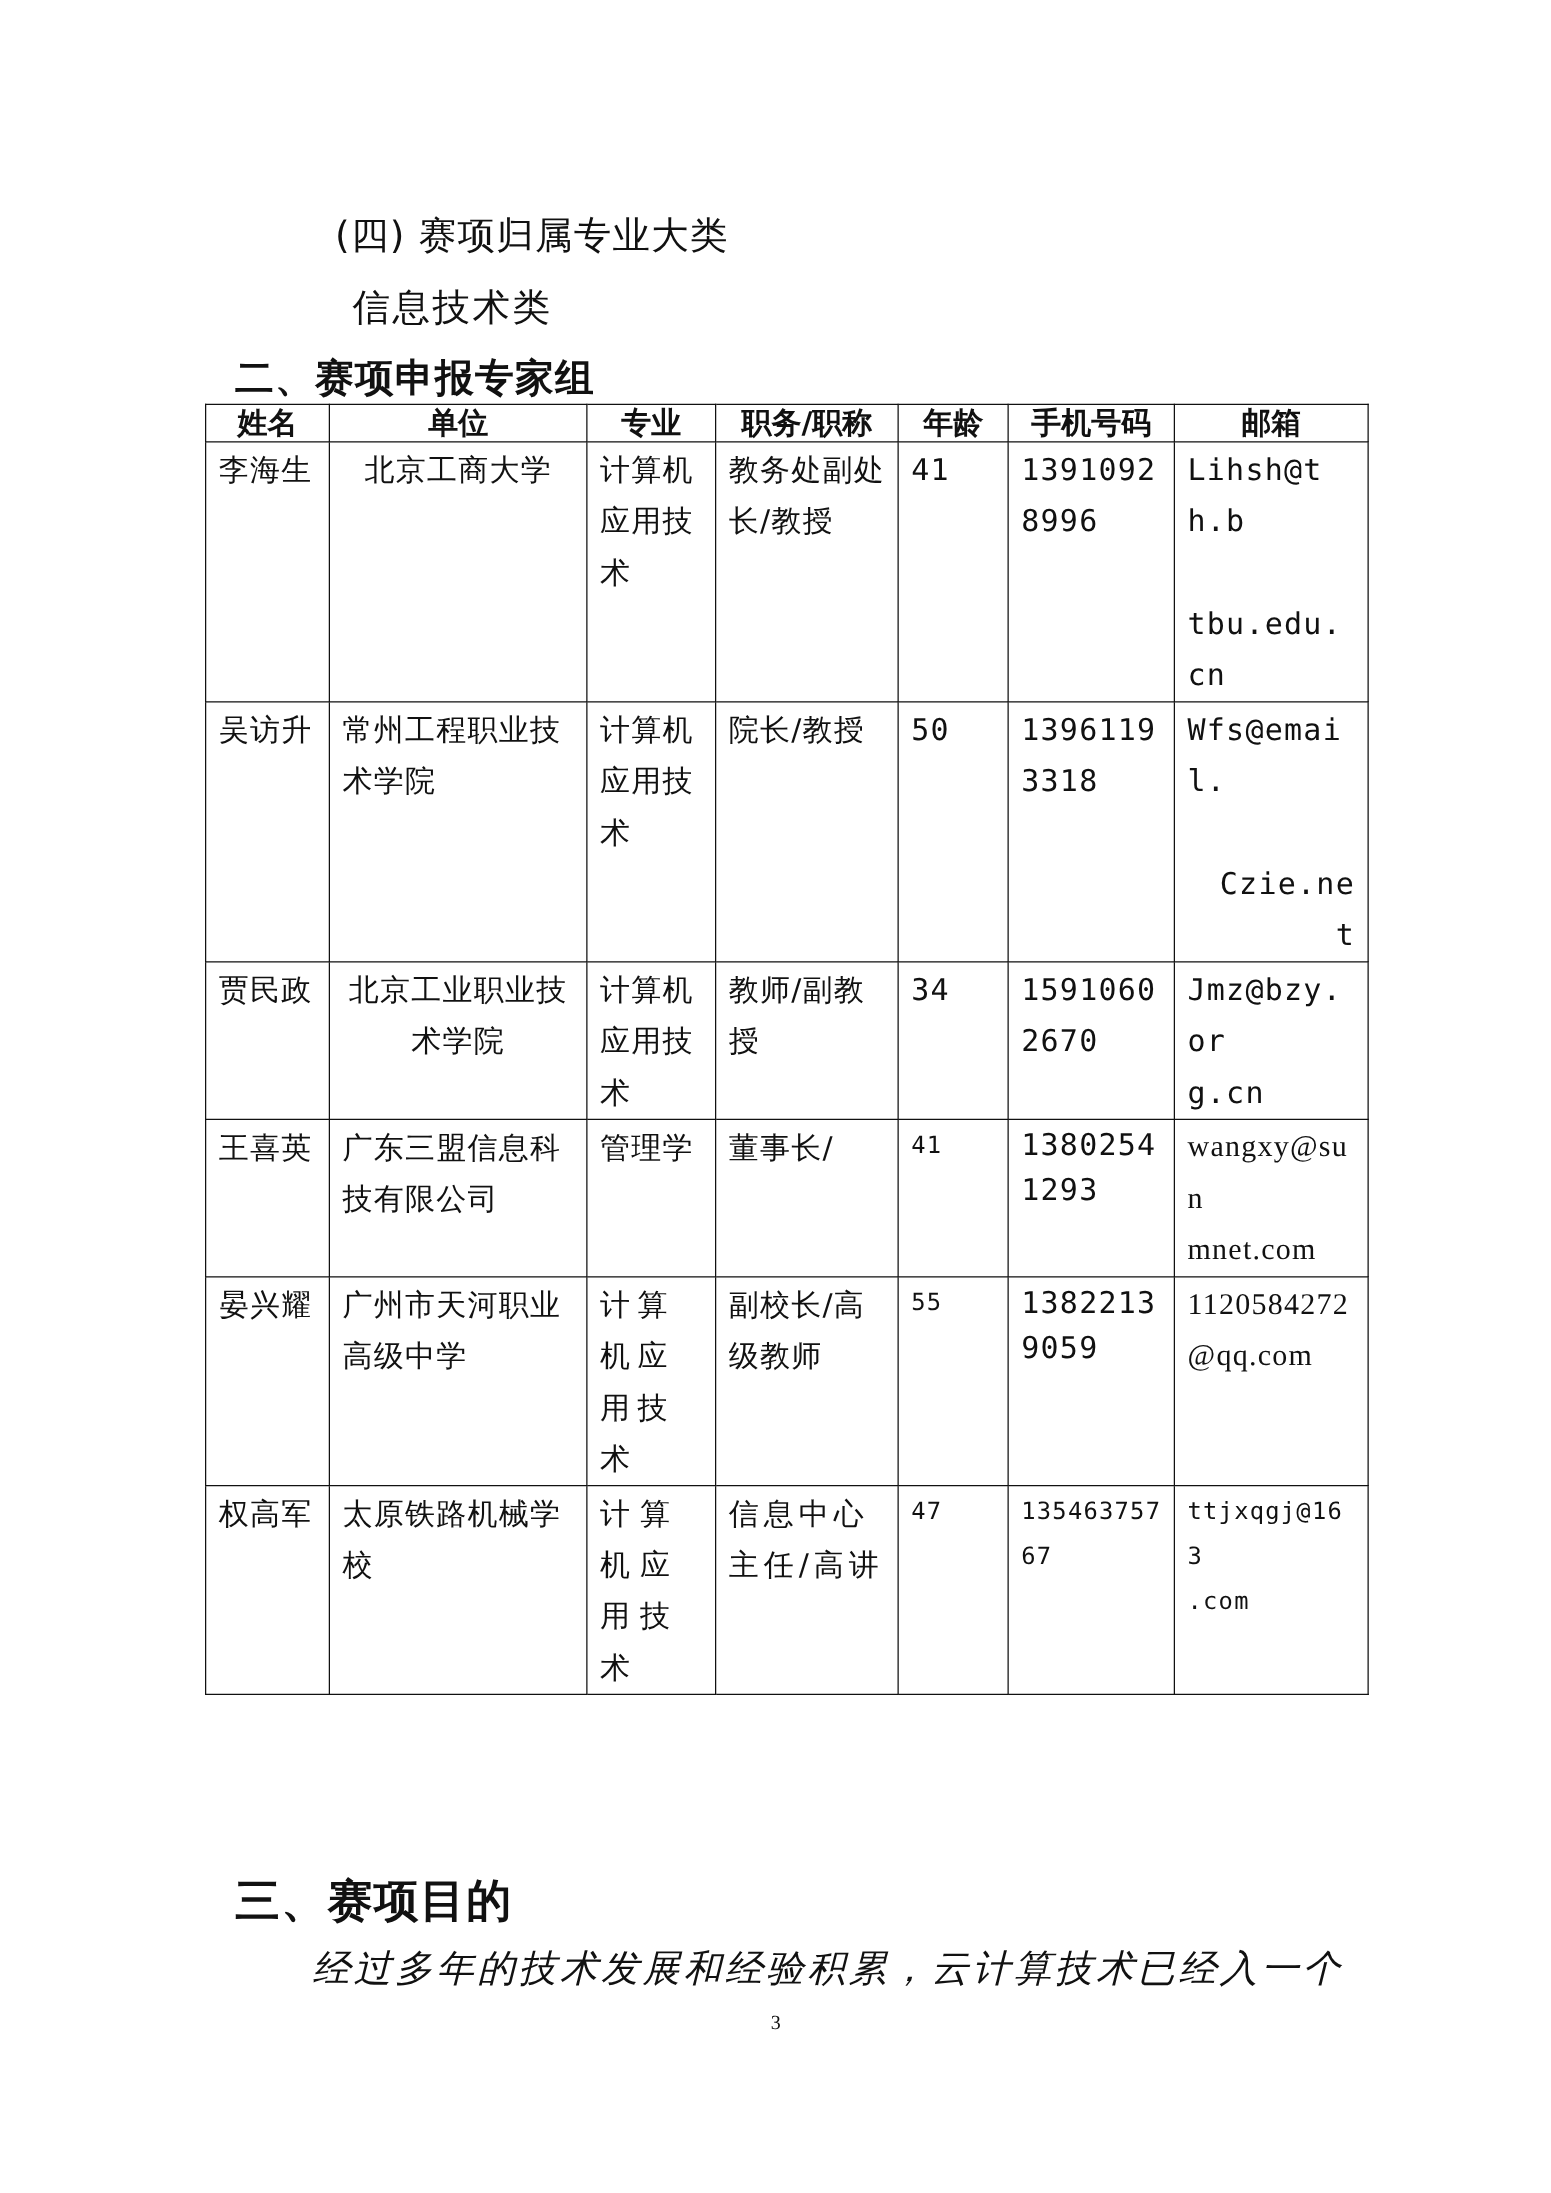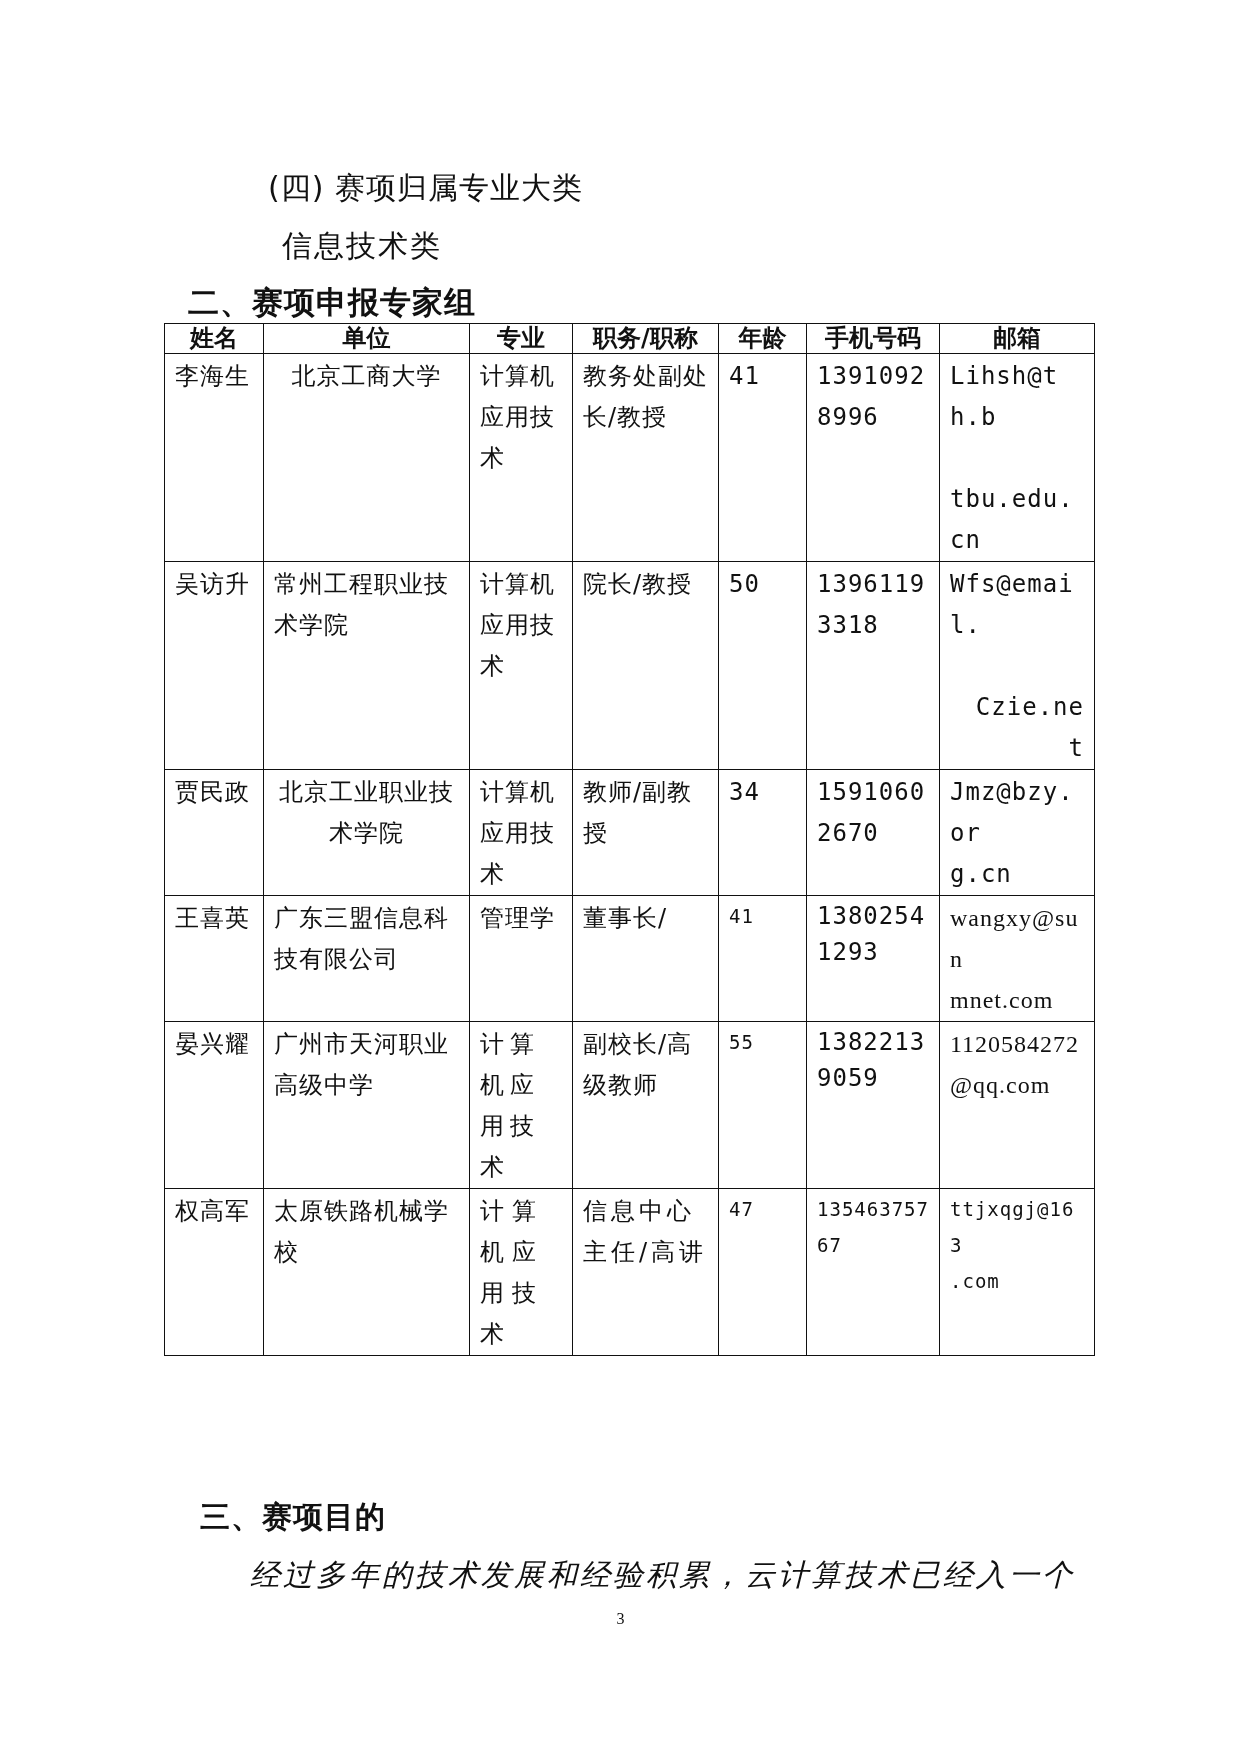--- a/index.html
+++ b/index.html
@@ -2,21 +2,21 @@
 <html><head>
 <meta charset="utf-8">
 <style>
   html, body { margin: 0; padding: 0; background: #ffffff; }
   body { width: 1241px; height: 1754px; position: relative; overflow: hidden;
          font-family: "DejaVu Sans", sans-serif; color: #111; }
   .abs { position: absolute; }
   .h-sub { left: 268px; top: 168px; font-size: 30px; letter-spacing: 1px; }
   .h-sub-body { left: 282px; top: 226px; font-size: 30px; letter-spacing: 2px; }
   .h-sec { left: 188px; top: 282px; font-size: 31px; font-weight: bold; letter-spacing: 1px; }
-  .h-sec3 { left: 200px; top: 1497px; font-size: 30px; font-weight: bold; letter-spacing: 1px; }
+  .h-sec3 { left: 188px; top: 1497px; font-size: 36px; font-weight: bold; letter-spacing: 1px; }
   .para { left: 250px; top: 1555px; font-size: 30px; letter-spacing: 3px; white-space: nowrap; font-style: italic; }
   .pagenum { left: 0; width: 1241px; top: 1610px; text-align: center; font-size: 16px;
              font-family: "Liberation Serif", serif; }
 
   table.experts { position: absolute; left: 164px; top: 323px; width: 930px;
                   border-collapse: collapse; table-layout: fixed; }
   table.experts th, table.experts td { border: 1.5px solid #111; vertical-align: top; padding: 0; }
   table.experts th { font-weight: bold; font-size: 24px; height: 29px; line-height: 29px;
                      text-align: center; padding-top: 0; }
   table.experts td { font-size: 24px; line-height: 41px; padding: 2px 10px 0 10px; letter-spacing: 1px;

